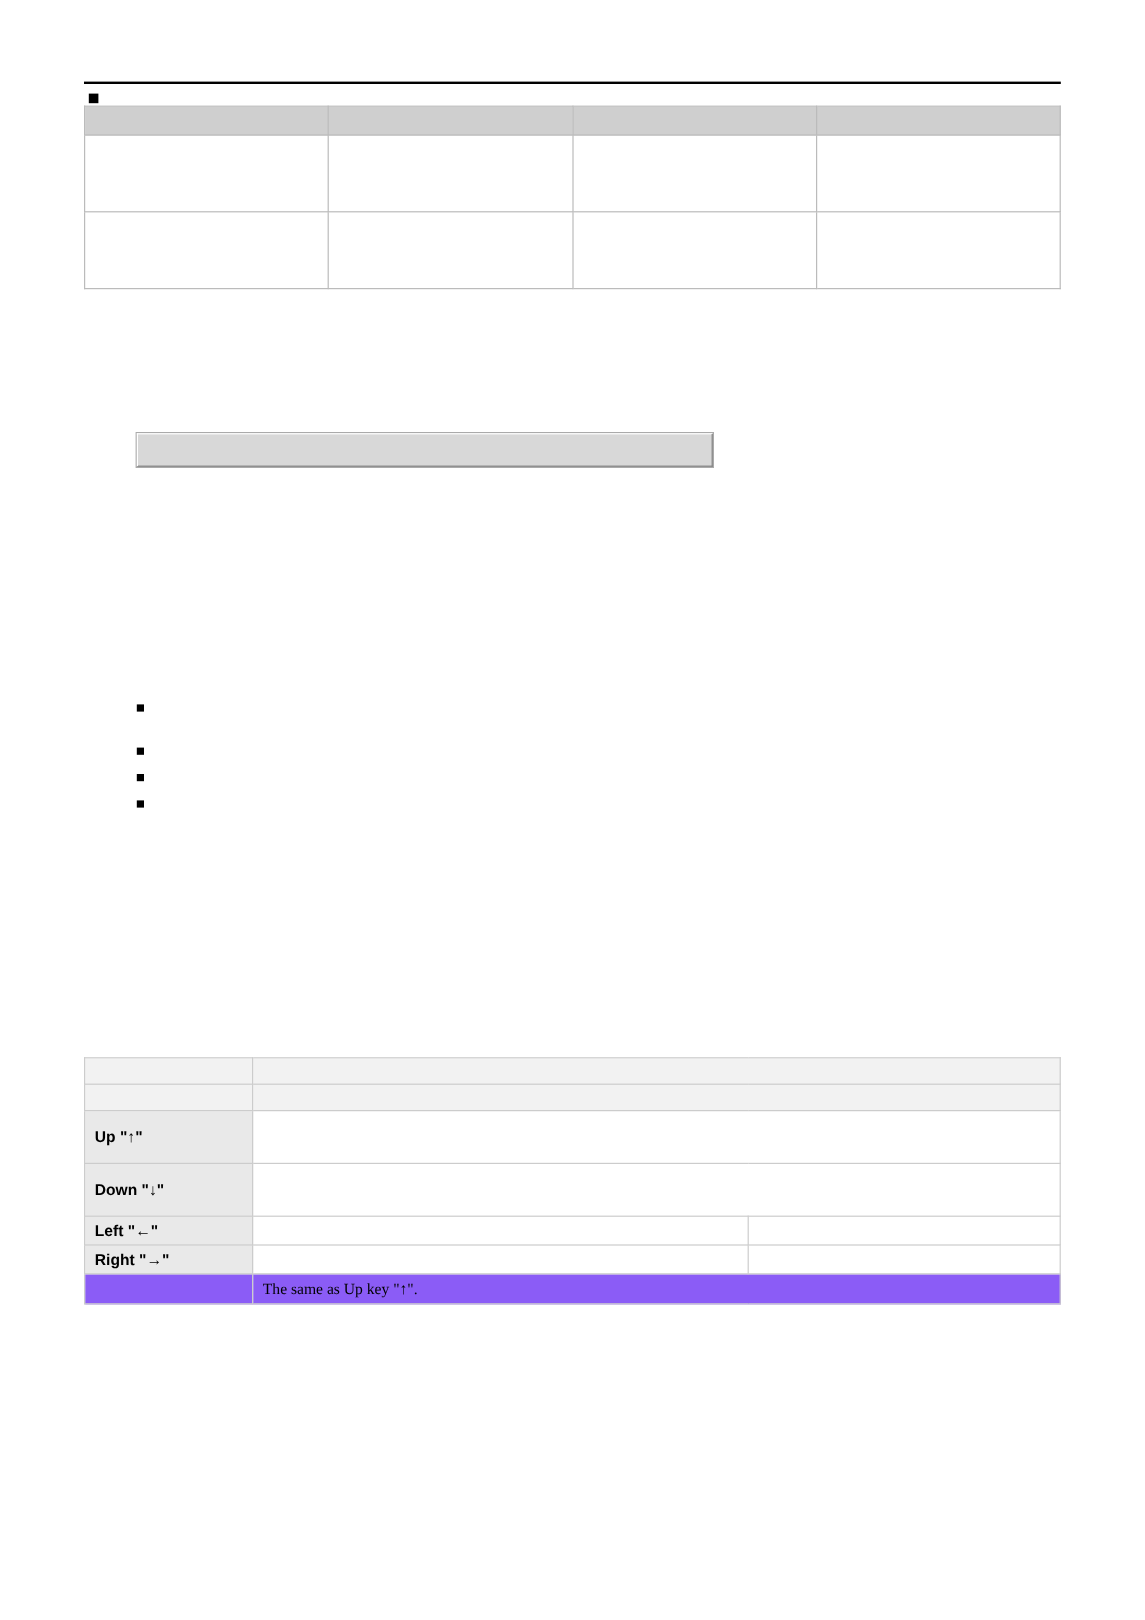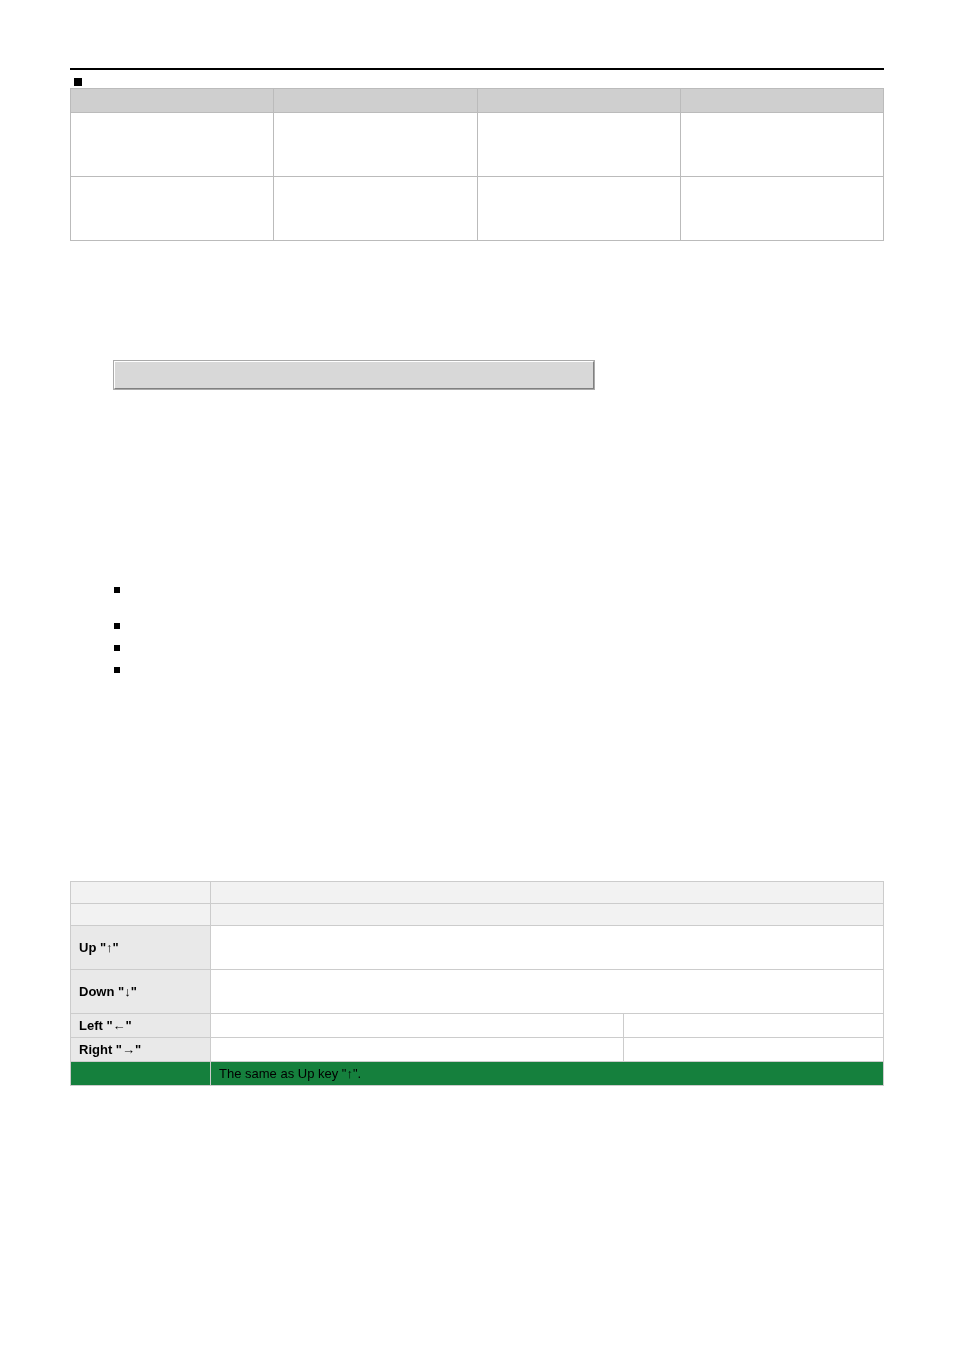--- a/index.html
+++ b/index.html
@@ -95,22 +95,23 @@
     background: #e9e9e9;
     font-weight: bold;
     text-align: left;
     height: 44px;
   }
   table.keys tbody tr.short th,
   table.keys tbody tr.short td {
     height: 24px;
   }
   table.keys tbody tr.foot td {
-    background: #15803d;
+    background: #8b5cf6;
     height: 24px;
+    font-family: Liberation Serif, serif;
   }
 </style>
 </head>
 <body>
 
 <div class="page">
 
   <div class="top-rule"></div>
 
   <div class="bullet-row">

